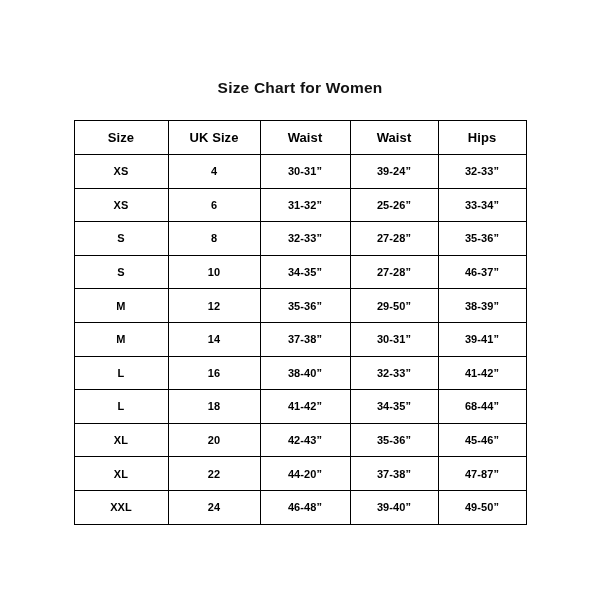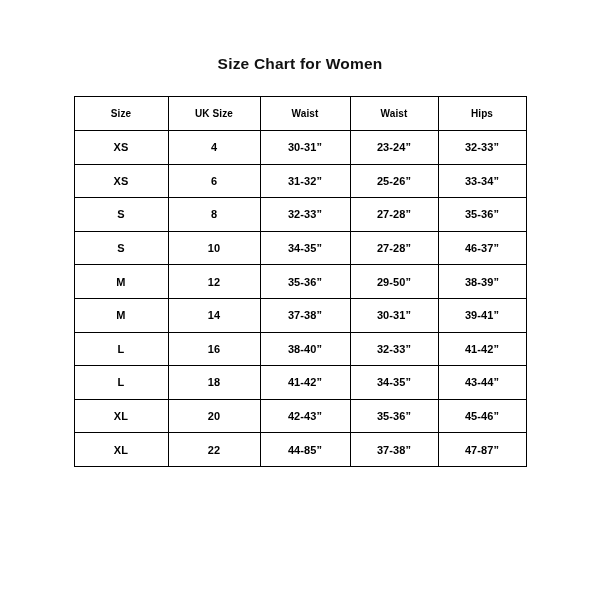--- a/index.html
+++ b/index.html
@@ -14,21 +14,21 @@
     color: #000000;
     overflow: hidden;
   }
   .page {
     width: 600px;
     height: 600px;
     box-sizing: border-box;
     display: flex;
     flex-direction: column;
     align-items: center;
-    padding-top: 55px;
+    padding-top: 79px;
   }
   .chart-title {
     font-size: 15.5px;
     font-weight: bold;
     letter-spacing: 0.2px;
     color: #111111;
     margin-bottom: 23px;
     text-align: center;
   }
   table.size-table {
@@ -42,21 +42,21 @@
     text-align: center;
     vertical-align: middle;
     font-size: 11px;
     font-weight: bold;
     height: 32.6px;
     padding: 0;
     color: #000000;
     letter-spacing: 0.1px;
   }
   table.size-table thead th {
-    font-size: 10px;
+    font-size: 13px;
     height: 33px;
   }
   col.c0 { width: 94px; }
   col.c1 { width: 92px; }
   col.c2 { width: 90px; }
   col.c3 { width: 88px; }
   col.c4 { width: 88px; }
 </style>
 </head>
 <body>
@@ -80,21 +80,21 @@
         <th>Waist</th>
         <th>Waist</th>
         <th>Hips</th>
       </tr>
     </thead>
     <tbody>
       <tr>
         <td>XS</td>
         <td>4</td>
         <td>30-31”</td>
-        <td>23-24”</td>
+        <td>39-24”</td>
         <td>32-33”</td>
       </tr>
       <tr>
         <td>XS</td>
         <td>6</td>
         <td>31-32”</td>
         <td>25-26”</td>
         <td>33-34”</td>
       </tr>
       <tr>
@@ -130,32 +130,39 @@
         <td>16</td>
         <td>38-40”</td>
         <td>32-33”</td>
         <td>41-42”</td>
       </tr>
       <tr>
         <td>L</td>
         <td>18</td>
         <td>41-42”</td>
         <td>34-35”</td>
-        <td>43-44”</td>
+        <td>68-44”</td>
       </tr>
       <tr>
         <td>XL</td>
         <td>20</td>
         <td>42-43”</td>
         <td>35-36”</td>
         <td>45-46”</td>
       </tr>
       <tr>
         <td>XL</td>
         <td>22</td>
-        <td>44-85”</td>
+        <td>44-20”</td>
         <td>37-38”</td>
         <td>47-87”</td>
+      </tr>
+      <tr>
+        <td>XXL</td>
+        <td>24</td>
+        <td>46-48”</td>
+        <td>39-40”</td>
+        <td>49-50”</td>
       </tr>
     </tbody>
   </table>
 
 </div>
 
 </body></html>

